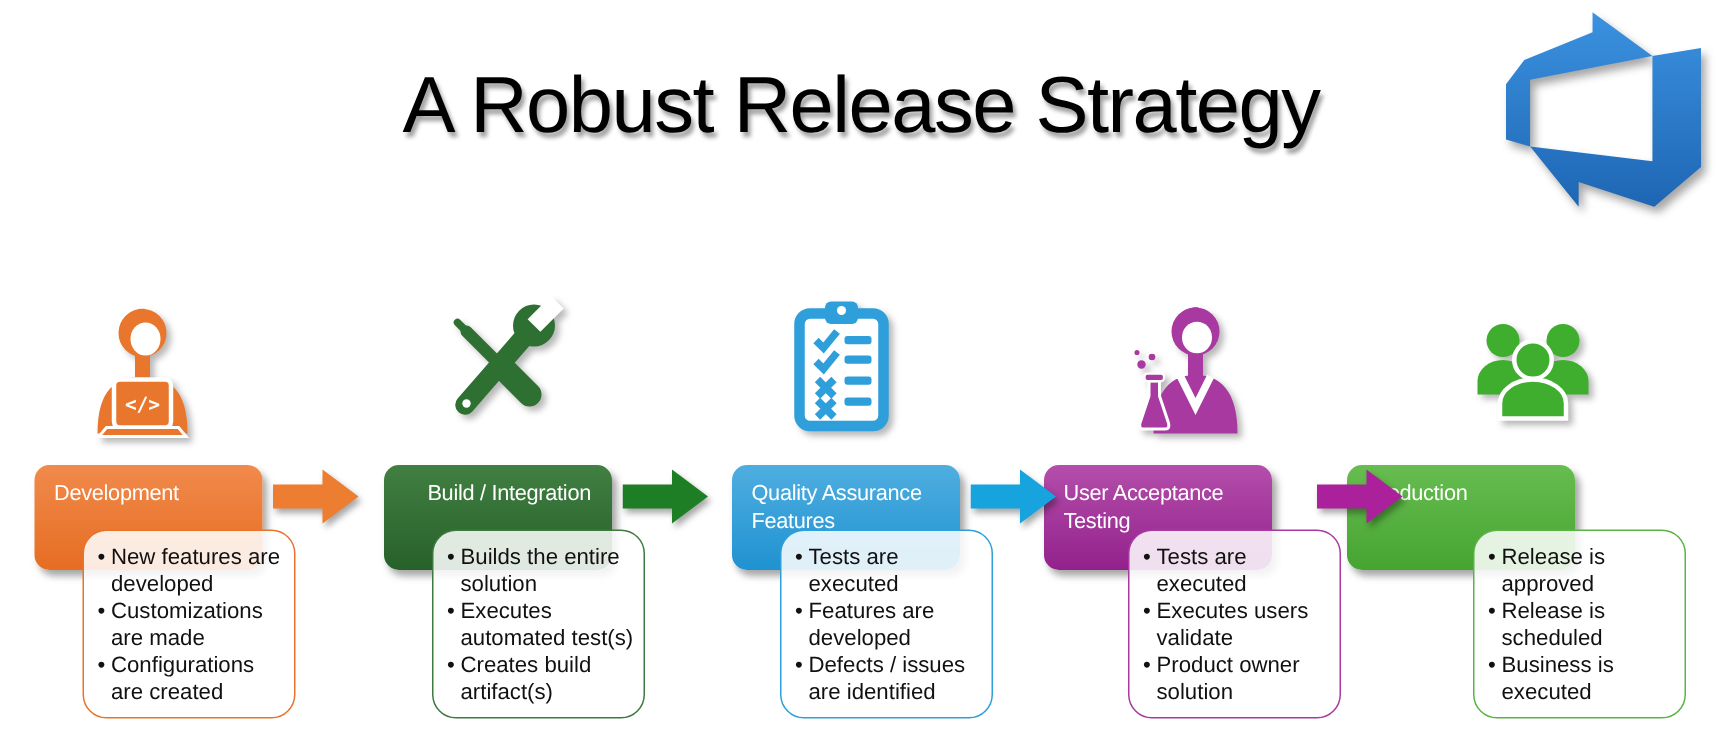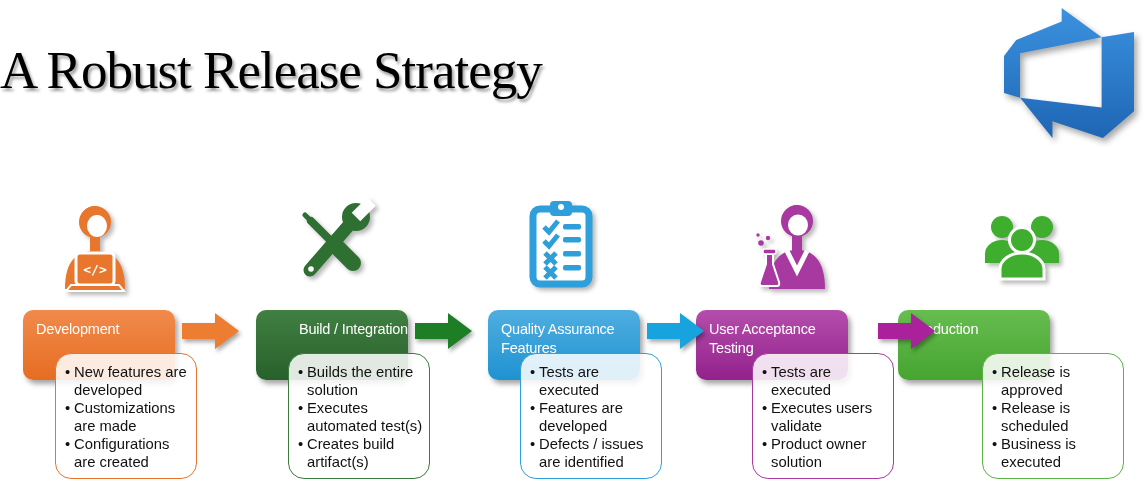--- a/index.html
+++ b/index.html
@@ -1,43 +1,42 @@
 <!DOCTYPE html>
 <html><head>
 <meta charset="utf-8">
 <style>
   html,body{margin:0;padding:0;background:#fff;}
   .canvas{
     position:relative;width:1148px;height:503px;background:#ffffff;overflow:hidden;
     font-family:"Liberation Sans",sans-serif;
   }
   .title{
-    position:absolute;left:0;top:40px;width:100%;
+    position:absolute;left:0;top:40px;width:100%;text-align:center;
     font-size:53px;font-weight:500;letter-spacing:-1px;color:#000;
     text-shadow:2px 3px 3px rgba(0,0,0,0.38);
     margin:0;
-    font-family:Liberation Serif, serif;
   }
   .logo{
     position:absolute;left:1004px;top:6px;width:130px;height:134px;
     filter:drop-shadow(3px 4px 3px rgba(0,0,0,0.35));
   }
   .logo svg{width:100%;height:100%;}
   .icon-box{
     position:absolute;top:196px;width:100px;height:100px;
     filter:drop-shadow(3px 3px 2px rgba(0,0,0,0.28));
   }
   .icon-box svg{width:100%;height:100%;}
   .stage-header{
     position:absolute;top:310px;width:152px;height:70px;box-sizing:border-box;
     border-radius:10px;
     background:linear-gradient(180deg,var(--ht) 0%,var(--hb) 100%);
     box-shadow:3px 4px 5px rgba(95,95,95,0.55);
     color:#fff;font-size:14.5px;line-height:19px;letter-spacing:-0.2px;
-    padding:10px 0 0 13px;
+    padding:10px 14px 0 13px;
   }
   .card{
     position:absolute;top:353px;width:142px;height:126px;box-sizing:border-box;
     background:rgba(255,255,255,0.86);
     border:1.4px solid var(--bd);
     border-radius:16px;
     padding:10px 4px 0 9px;
   }
   .card ul{margin:0;padding:0;list-style:none;}
   .card li{display:flex;font-size:14.8px;line-height:17.5px;color:#111;}

